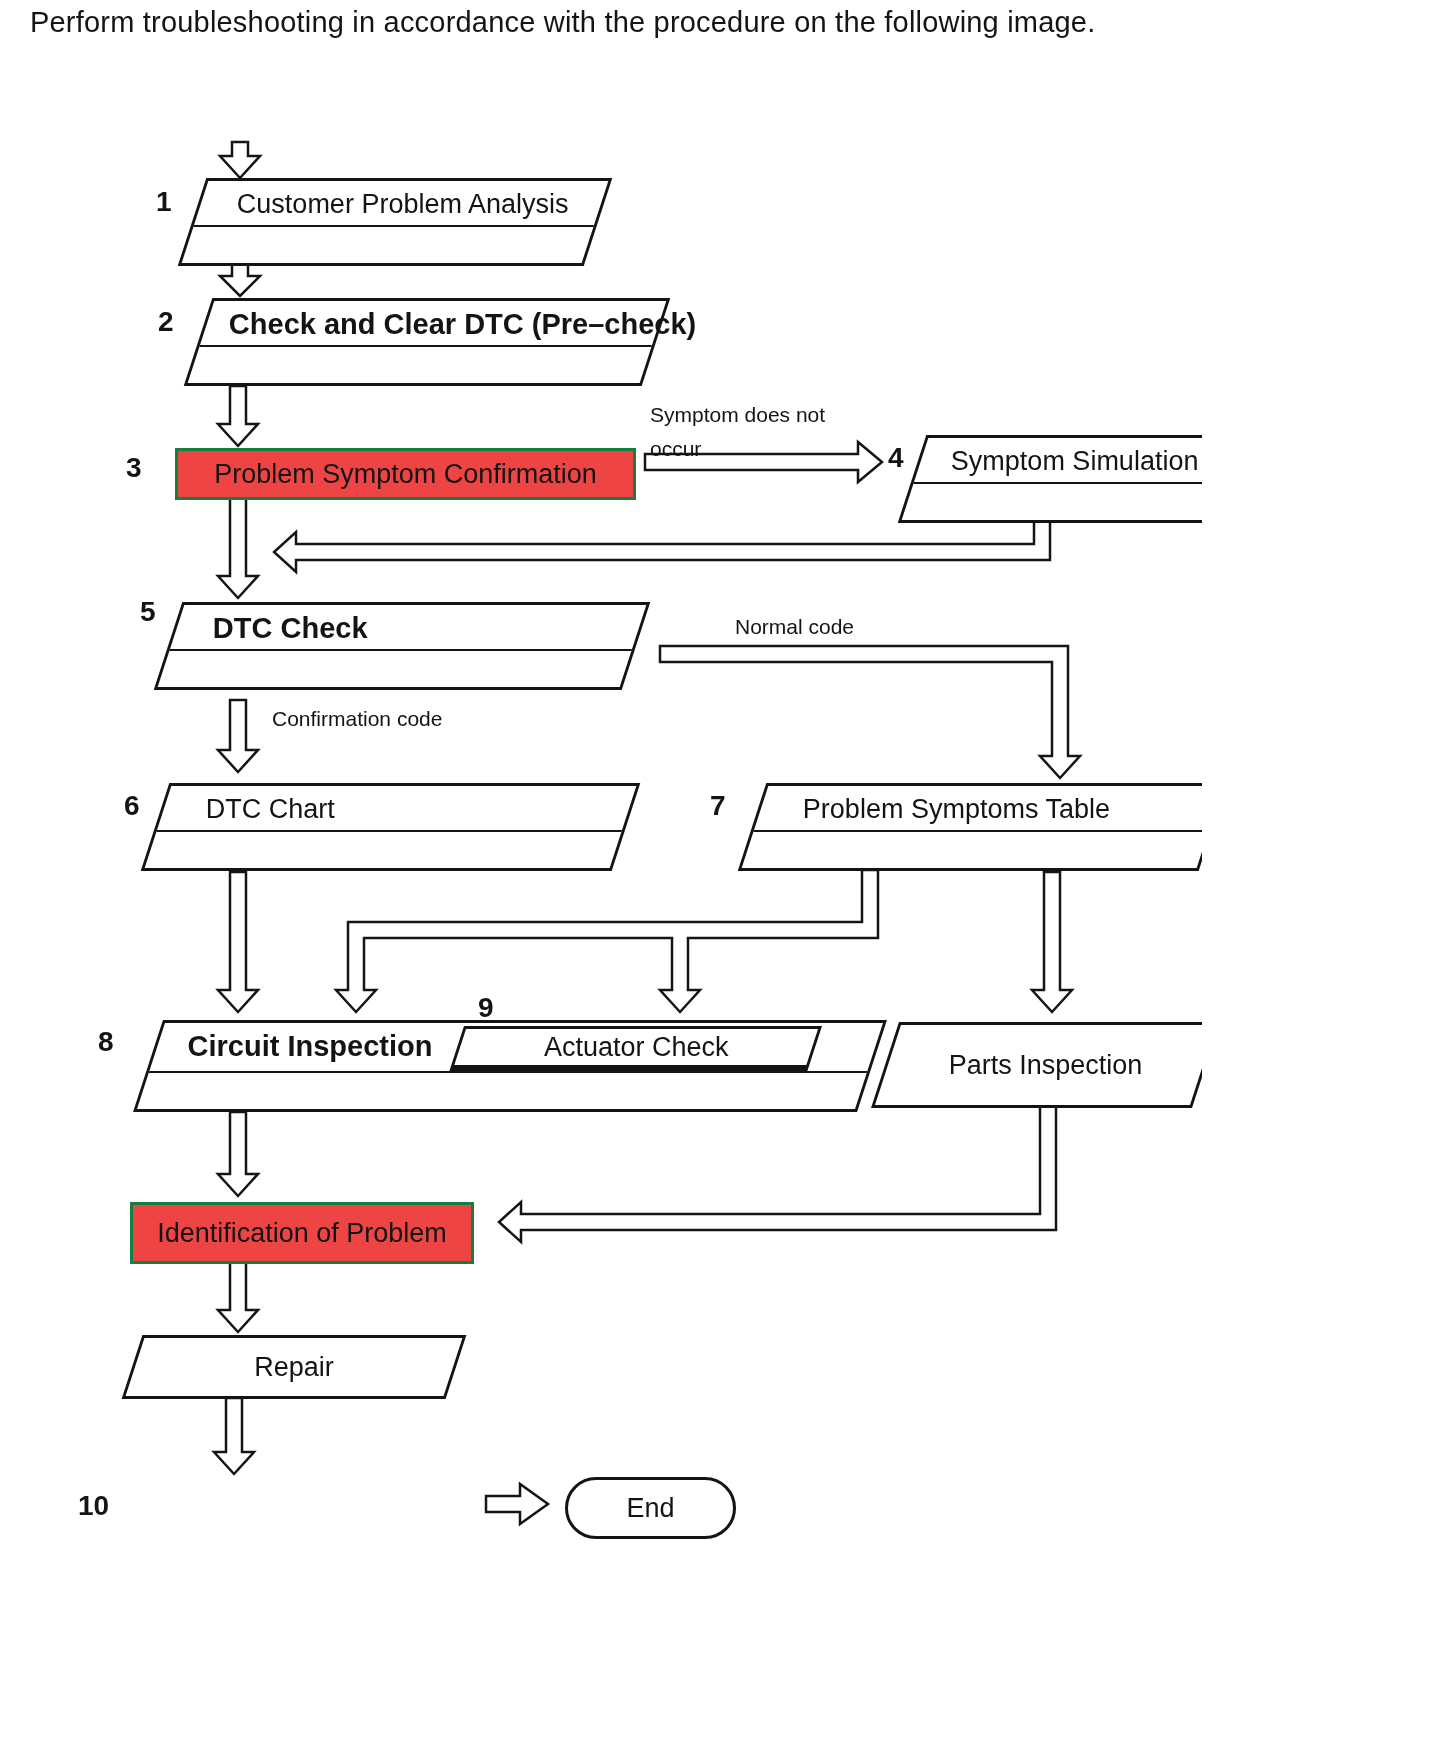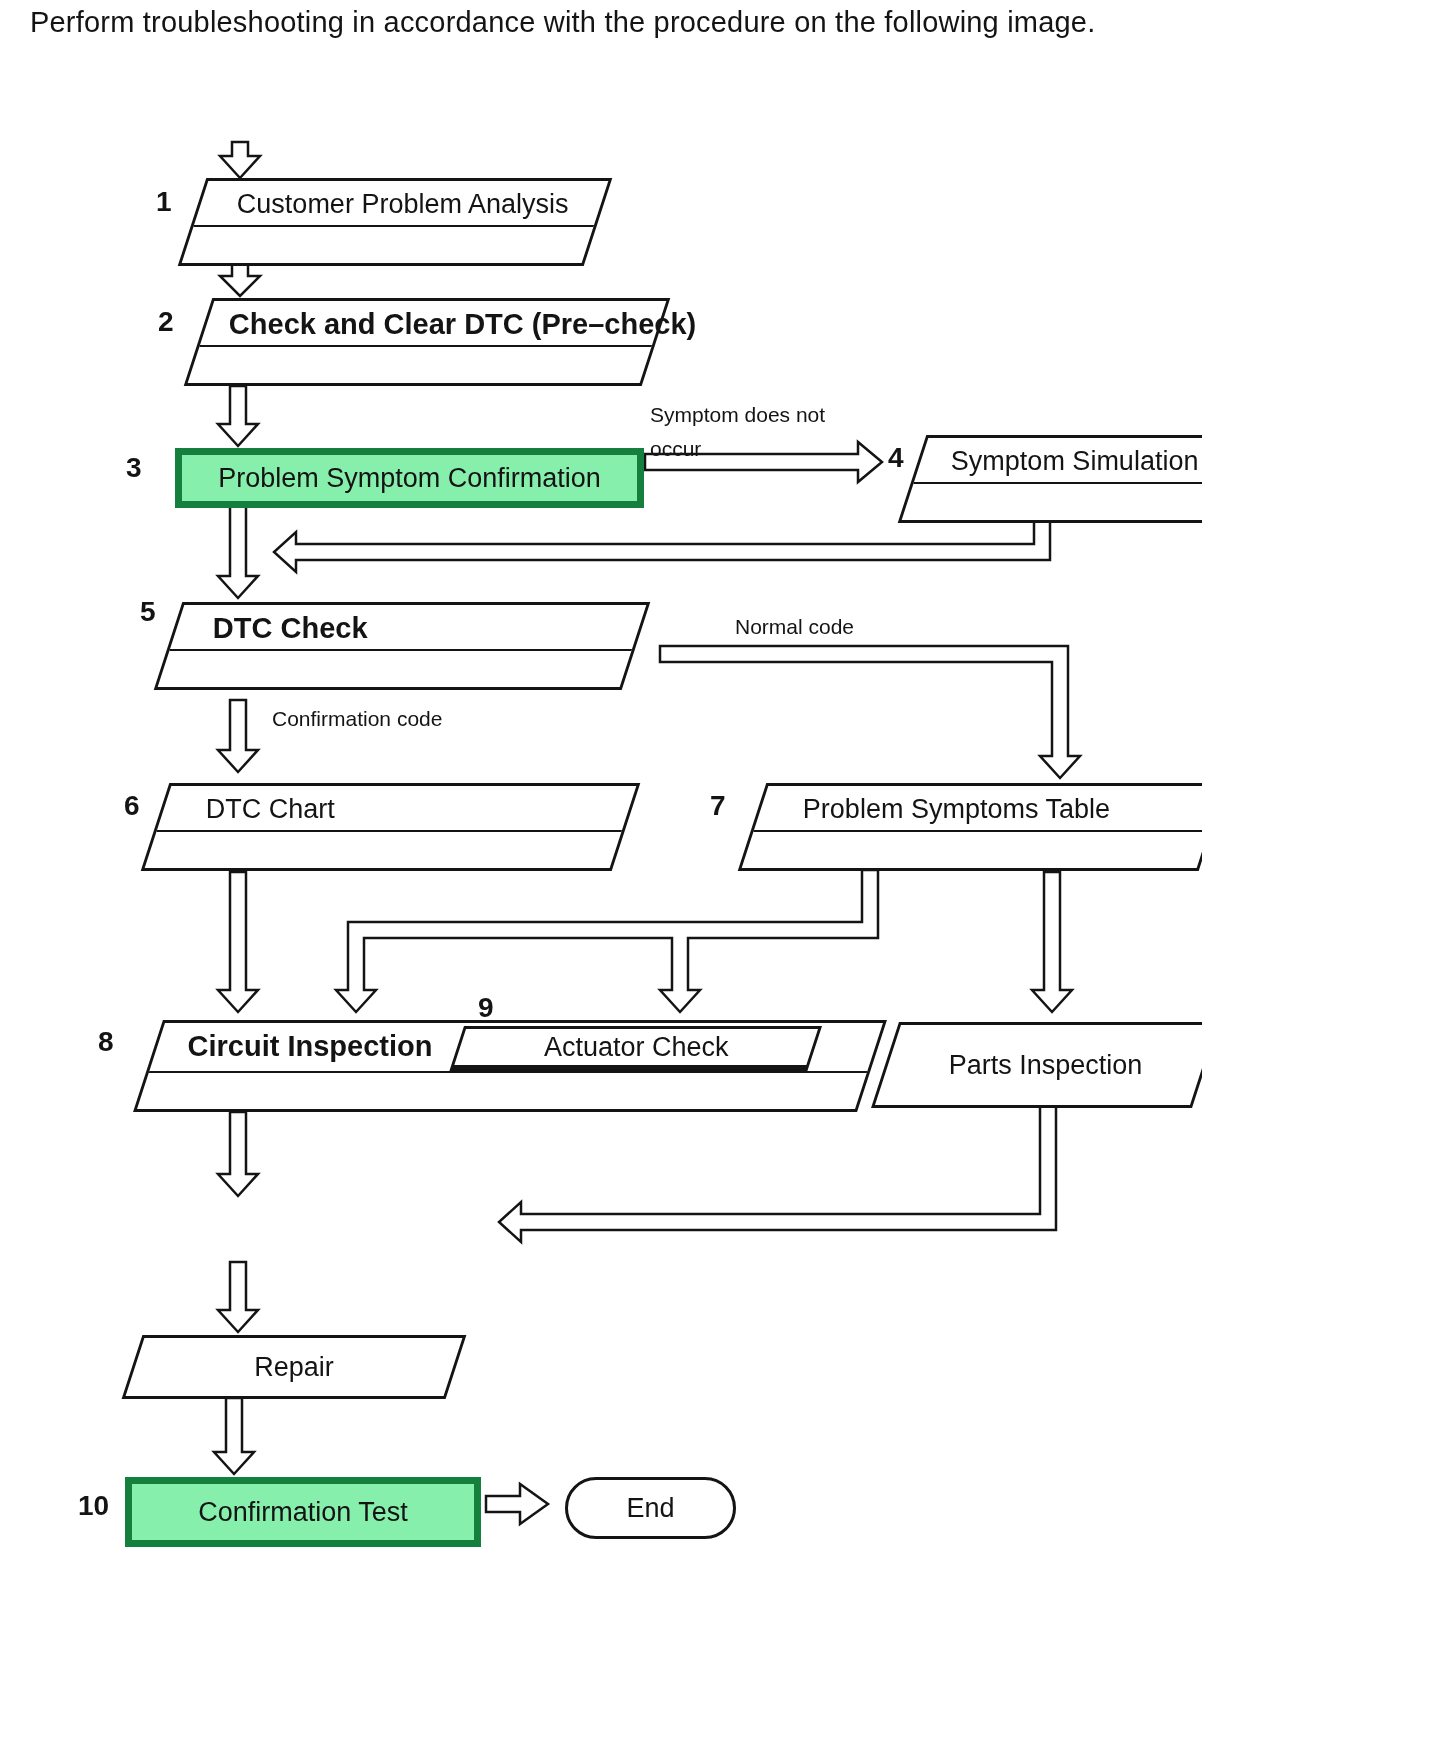--- a/index.html
+++ b/index.html
@@ -11,21 +11,21 @@
   .intro{position:absolute;left:30px;top:6px;font-size:29px;letter-spacing:.2px;}
   svg.connectors{position:absolute;left:0;top:0;}
   svg.connectors *{fill:#ffffff;stroke:#141414;stroke-width:2.5;stroke-linejoin:miter;}
   .num{position:absolute;font-weight:bold;font-size:28px;}
   .edge-label{position:absolute;font-size:21px;line-height:34px;}
   .stadium{
     position:absolute;background:#fff;border:3px solid #141414;border-radius:999px;
     display:flex;align-items:center;justify-content:center;font-size:27px;white-space:nowrap;
   }
   .rect{
-    position:absolute;background:#86efac;border:7px solid #15803d;
+    position:absolute;background:#ef4444;border:3px solid #15803d;
     display:flex;align-items:center;justify-content:center;font-size:27px;white-space:nowrap;
   }
   .para{position:absolute;background:#fff;border:3px solid #141414;transform:skewX(-18deg);}
   .para .divider{position:absolute;left:0;right:0;top:44px;height:2px;background:#141414;}
   .para .lbl{
     position:absolute;left:0;top:0;height:46px;width:100%;display:flex;align-items:center;
     transform:skewX(18deg);padding-left:36px;box-sizing:border-box;font-size:27px;white-space:nowrap;
   }
   .para .lbl.center{justify-content:center;padding-left:0;height:100%;}
   .para .lbl.bold{font-weight:bold;font-size:29px;}
@@ -133,27 +133,27 @@
     <div class="para-inner" style="left:300px;top:3px;width:352px;height:36px;">
       <div class="lbl2">Actuator Check</div>
     </div>
     <div class="divider" style="top:48px;"></div>
   </div>
 
   <div class="para" style="left:885px;top:1022px;width:315px;height:80px;">
     <div class="lbl center">Parts Inspection</div>
   </div>
 
+  <div class="rect" style="left:130px;top:1202px;width:338px;height:56px;">
+    <span>Identification of Problem</span>
+  </div>
 
   <div class="para" style="left:132px;top:1335px;width:318px;height:58px;">
     <div class="lbl center">Repair</div>
   </div>
 
   <div class="num" style="left:78px;top:1490px;">10</div>
-  <div class="rect" style="left:125px;top:1477px;width:342px;height:56px;">
-    <span>Confirmation Test</span>
-  </div>
 
   <div class="stadium" style="left:565px;top:1477px;width:165px;height:56px;">
     <span>End</span>
   </div>
 
 </div>
 
 </body></html>

